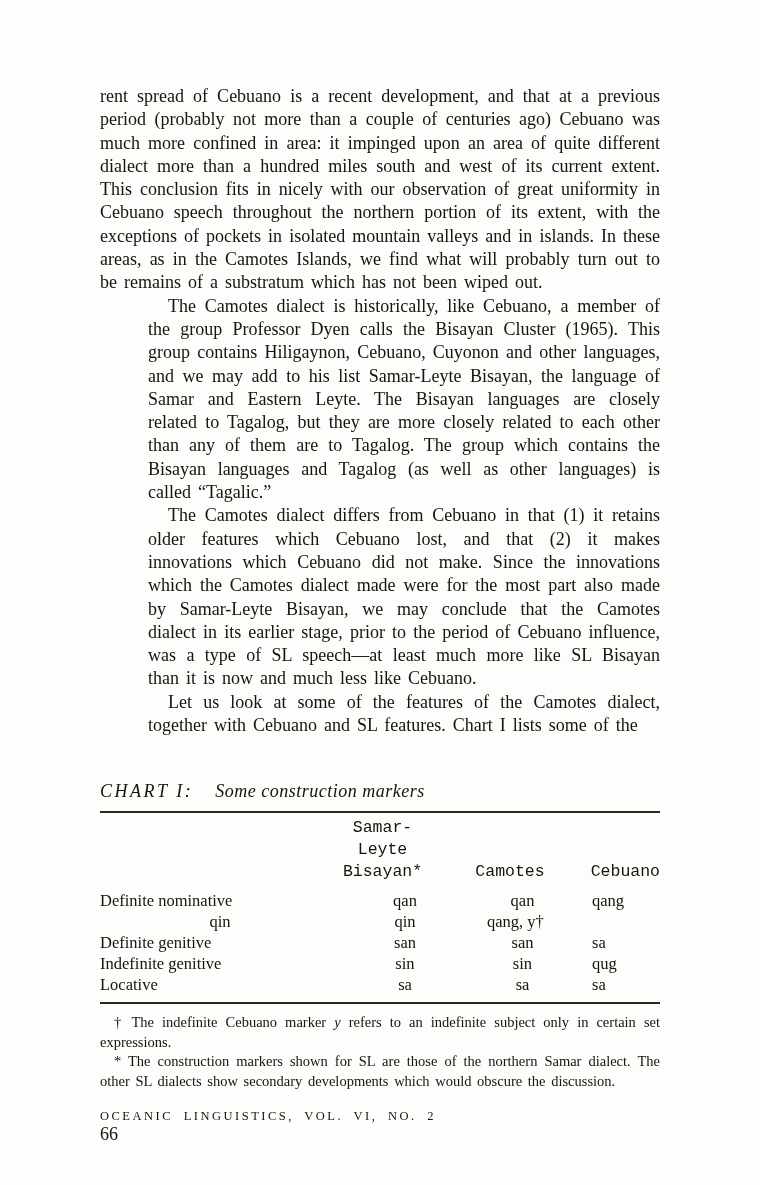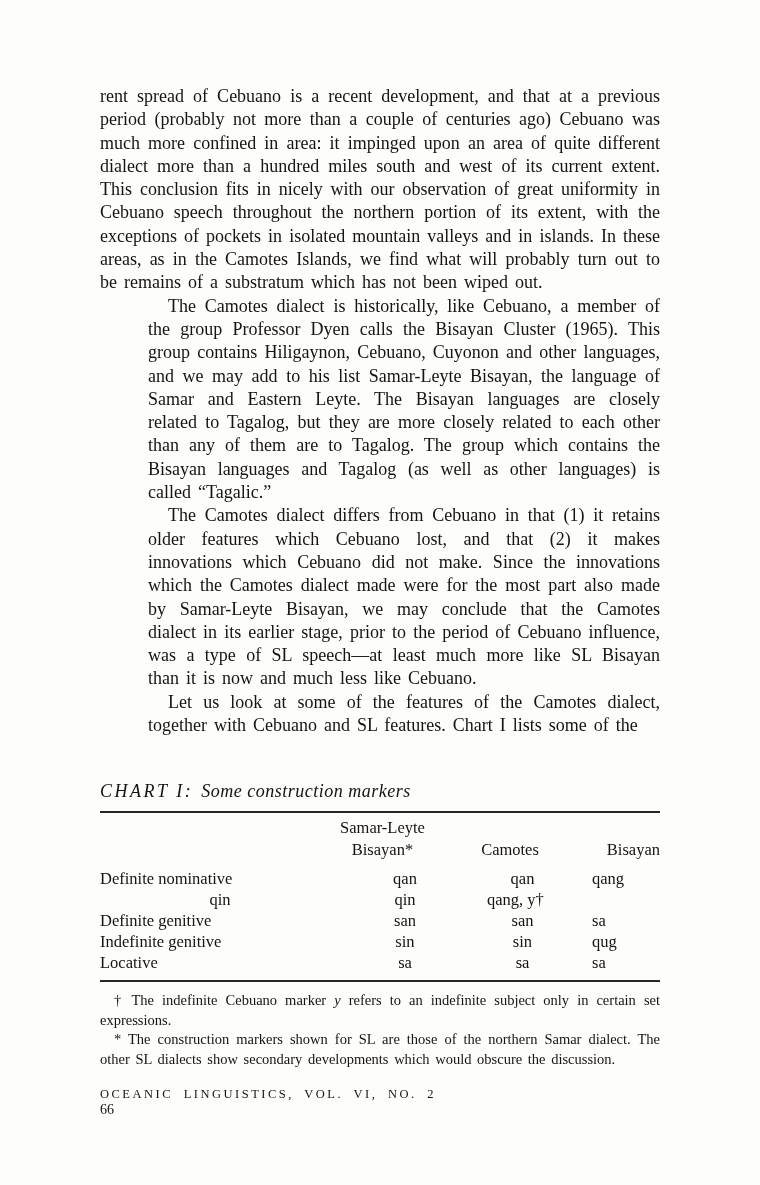--- a/index.html
+++ b/index.html
@@ -27,30 +27,31 @@
   .para.indent { text-indent: 20px; margin-left: 48px; }
 
   
   .chart-title {
     margin: 16px 0 9px 0;
     font-size: 18px;
     font-style: italic;
     font-weight: normal;
     letter-spacing: 0.5px;
   }
-  .chart-title .chart-label { letter-spacing: 2.5px; margin-right: 8px; }
+  .chart-title .chart-label { letter-spacing: 2.5px; margin-right: 22px; }
   .rule { border-top: 2px solid #2a2722; height: 0; }
 
   .chart-head {
     display: grid;
     grid-template-columns: 240px 130px 105px 85px;
     align-items: end;
     font-size: 16.5px;
     line-height: 22px;
     margin: 4px 0 7px 0;
+    font-family: Liberation Mono, monospace;
   }
   .sl-head { text-align: center; padding-right: 45px; }
   .camotes-head { text-align: center; padding-right: 25px; }
   .cebuano-head { text-align: right; }
 
   .chart-row {
     display: grid;
     grid-template-columns: 240px 130px 105px 85px;
     font-size: 16.5px;
     line-height: 21px;
@@ -78,21 +79,21 @@
     display: flex;
     justify-content: space-between;
     align-items: baseline;
     flex-direction: column;
   }
   .journal-line {
     font-size: 12.5px;
     letter-spacing: 2.5px;
     word-spacing: 5px;
   }
-  .page-number { font-size: 14px; }
+  .page-number { font-size: 18px; }
 </style>
 </head>
 <body>
 
 <div class="page">
 
   <main class="body-text">
     <p class="para">rent spread of Cebuano is a recent development, and that at a previous period (probably not more than a couple of centuries ago) Cebuano was much more confined in area: it impinged upon an area of quite different dialect more than a hundred miles south and west of its current extent. This conclusion fits in nicely with our observation of great uniformity in Cebuano speech throughout the northern portion of its extent, with the exceptions of pockets in isolated mountain valleys and in islands. In these areas, as in the Camotes Islands, we find what will probably turn out to be remains of a substratum which has not been wiped out.</p>
     <p class="para indent">The Camotes dialect is historically, like Cebuano, a member of the group Professor Dyen calls the Bisayan Cluster (1965). This group contains Hiligaynon, Cebuano, Cuyonon and other languages, and we may add to his list Samar-Leyte Bisayan, the language of Samar and Eastern Leyte. The Bisayan languages are closely related to Tagalog, but they are more closely related to each other than any of them are to Tagalog. The group which contains the Bisayan languages and Tagalog (as well as other languages) is called “Tagalic.”</p>
     <p class="para indent">The Camotes dialect differs from Cebuano in that (1) it retains older features which Cebuano lost, and that (2) it makes innovations which Cebuano did not make. Since the innovations which the Camotes dialect made were for the most part also made by Samar-Leyte Bisayan, we may conclude that the Camotes dialect in its earlier stage, prior to the period of Cebuano influence, was a type of SL speech—at least much more like SL Bisayan than it is now and much less like Cebuano.</p>
@@ -106,21 +107,21 @@
 
     <div class="rule top-rule"></div>
 
     <div class="chart-head">
       <div class="row-label"></div>
       <div class="sl-head">
         <div>Samar-Leyte</div>
         <div>Bisayan*</div>
       </div>
       <div class="camotes-head">Camotes</div>
-      <div class="cebuano-head">Bisayan</div>
+      <div class="cebuano-head">Cebuano</div>
     </div>
 
     <div class="chart-row">
       <div class="row-label">Definite nominative</div>
       <div class="sl-cell">qan</div>
       <div class="camotes-cell">qan</div>
       <div class="cebuano-cell">qang</div>
     </div>
     <div class="chart-row">
       <div class="sl-cell">qin</div>

